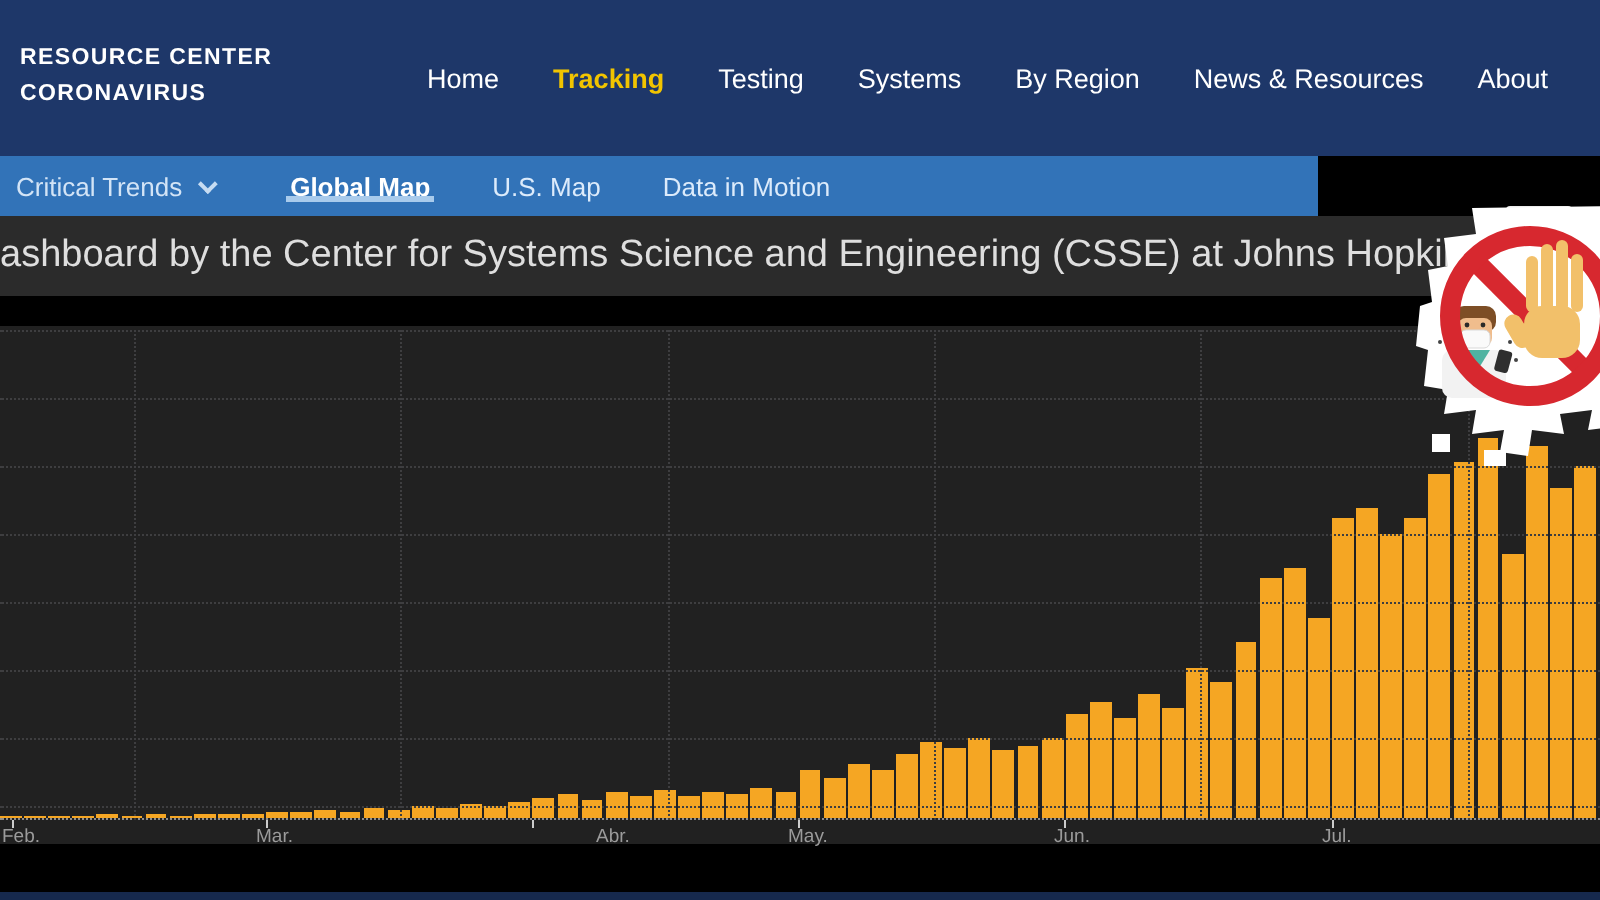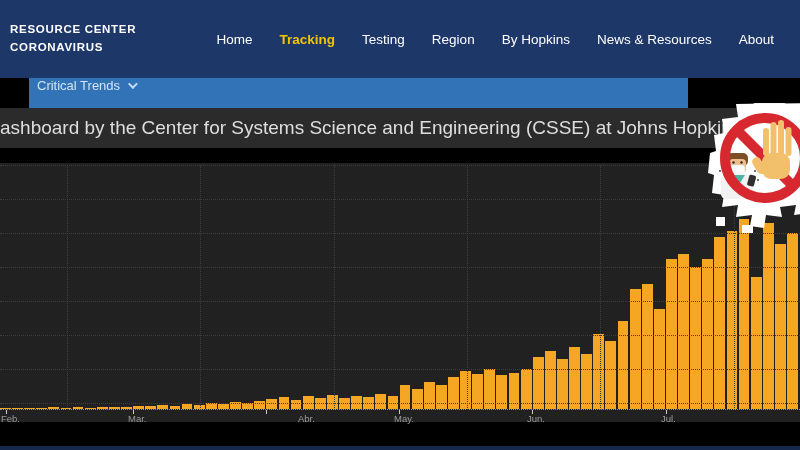--- a/index.html
+++ b/index.html
@@ -11,21 +11,21 @@
   .topnav { position:absolute; left:0; top:0; width:800px; height:78px;
             background:#1e3769; display:flex; align-items:center; }
   .brand { margin-left:10px; color:#fff; font-weight:bold; font-size:11.5px;
            letter-spacing:.7px; line-height:1.55; }
   .mainmenu { margin-left:auto; margin-right:26px; display:flex; gap:27px; align-items:flex-start; }
   .nav-item { color:#ffffff; font-size:13.5px; cursor:pointer; white-space:nowrap; }
   .nav-item.active { color:#f1c400; font-weight:bold; }
 
   
   .subnav { position:absolute; left:0; top:78px; width:659px; height:30px;
-            background:#3273b8; display:flex; align-items:flex-start;margin-left:29px; }
+            background:#3273b8; display:flex; align-items:center; }
   .crit { display:flex; align-items:center; gap:8px; margin-left:8px; color:#d3e4f6;
           font-size:13px; cursor:pointer; }
   .chev { width:7px; height:7px; border-right:2px solid #c6dcf2; border-bottom:2px solid #c6dcf2;
           transform:rotate(45deg) translateY(-2px); display:inline-block; }
   .vdiv { width:1px; background:#6d9dd0; margin:6px 18px; }
   .tabs { display:flex; gap:27px; align-items:stretch; }
   .tab { color:#dcebfb; font-size:13px; display:flex; align-items:center; cursor:pointer;
          position:relative; padding:0 2px; }
   .tab.active { color:#ffffff; font-weight:bold; }
   .tab.active::after { content:""; position:absolute; left:0; right:0; bottom:0; height:3px;
@@ -70,33 +70,38 @@
 
   <header class="topnav">
     <div class="brand">
       <div>RESOURCE CENTER</div>
       <div>CORONAVIRUS</div>
     </div>
     <nav class="mainmenu" id="mainmenu">
         <span class="nav-item">Home</span>
         <span class="nav-item active">Tracking</span>
         <span class="nav-item">Testing</span>
-        <span class="nav-item">Region</span>
-        <span class="nav-item">By Hopkins</span>
+        <span class="nav-item">Systems</span>
+        <span class="nav-item">By Region</span>
         <span class="nav-item">News &amp; Resources</span>
         <span class="nav-item">About</span>
       </nav>
   </header>
 
   <div class="subnav">
     <div class="crit">
       <span>Critical Trends</span>
       <span class="chev"></span>
     </div>
     <div class="vdiv"></div>
+    <div class="tabs" id="tabs">
+        <div class="tab active">Global Map</div>
+        <div class="tab">U.S. Map</div>
+        <div class="tab">Data in Motion</div>
+      </div>
   </div>
 
   <div class="banner">
     <div class="banner-title">ashboard by the Center for Systems Science and Engineering (CSSE) at Johns Hopkins Univer</div>
   </div>
   <div class="blackstrip"></div>
   <div class="expand-btn"></div>
 
   <div class="chart">
     <div class="plot" id="plot">

